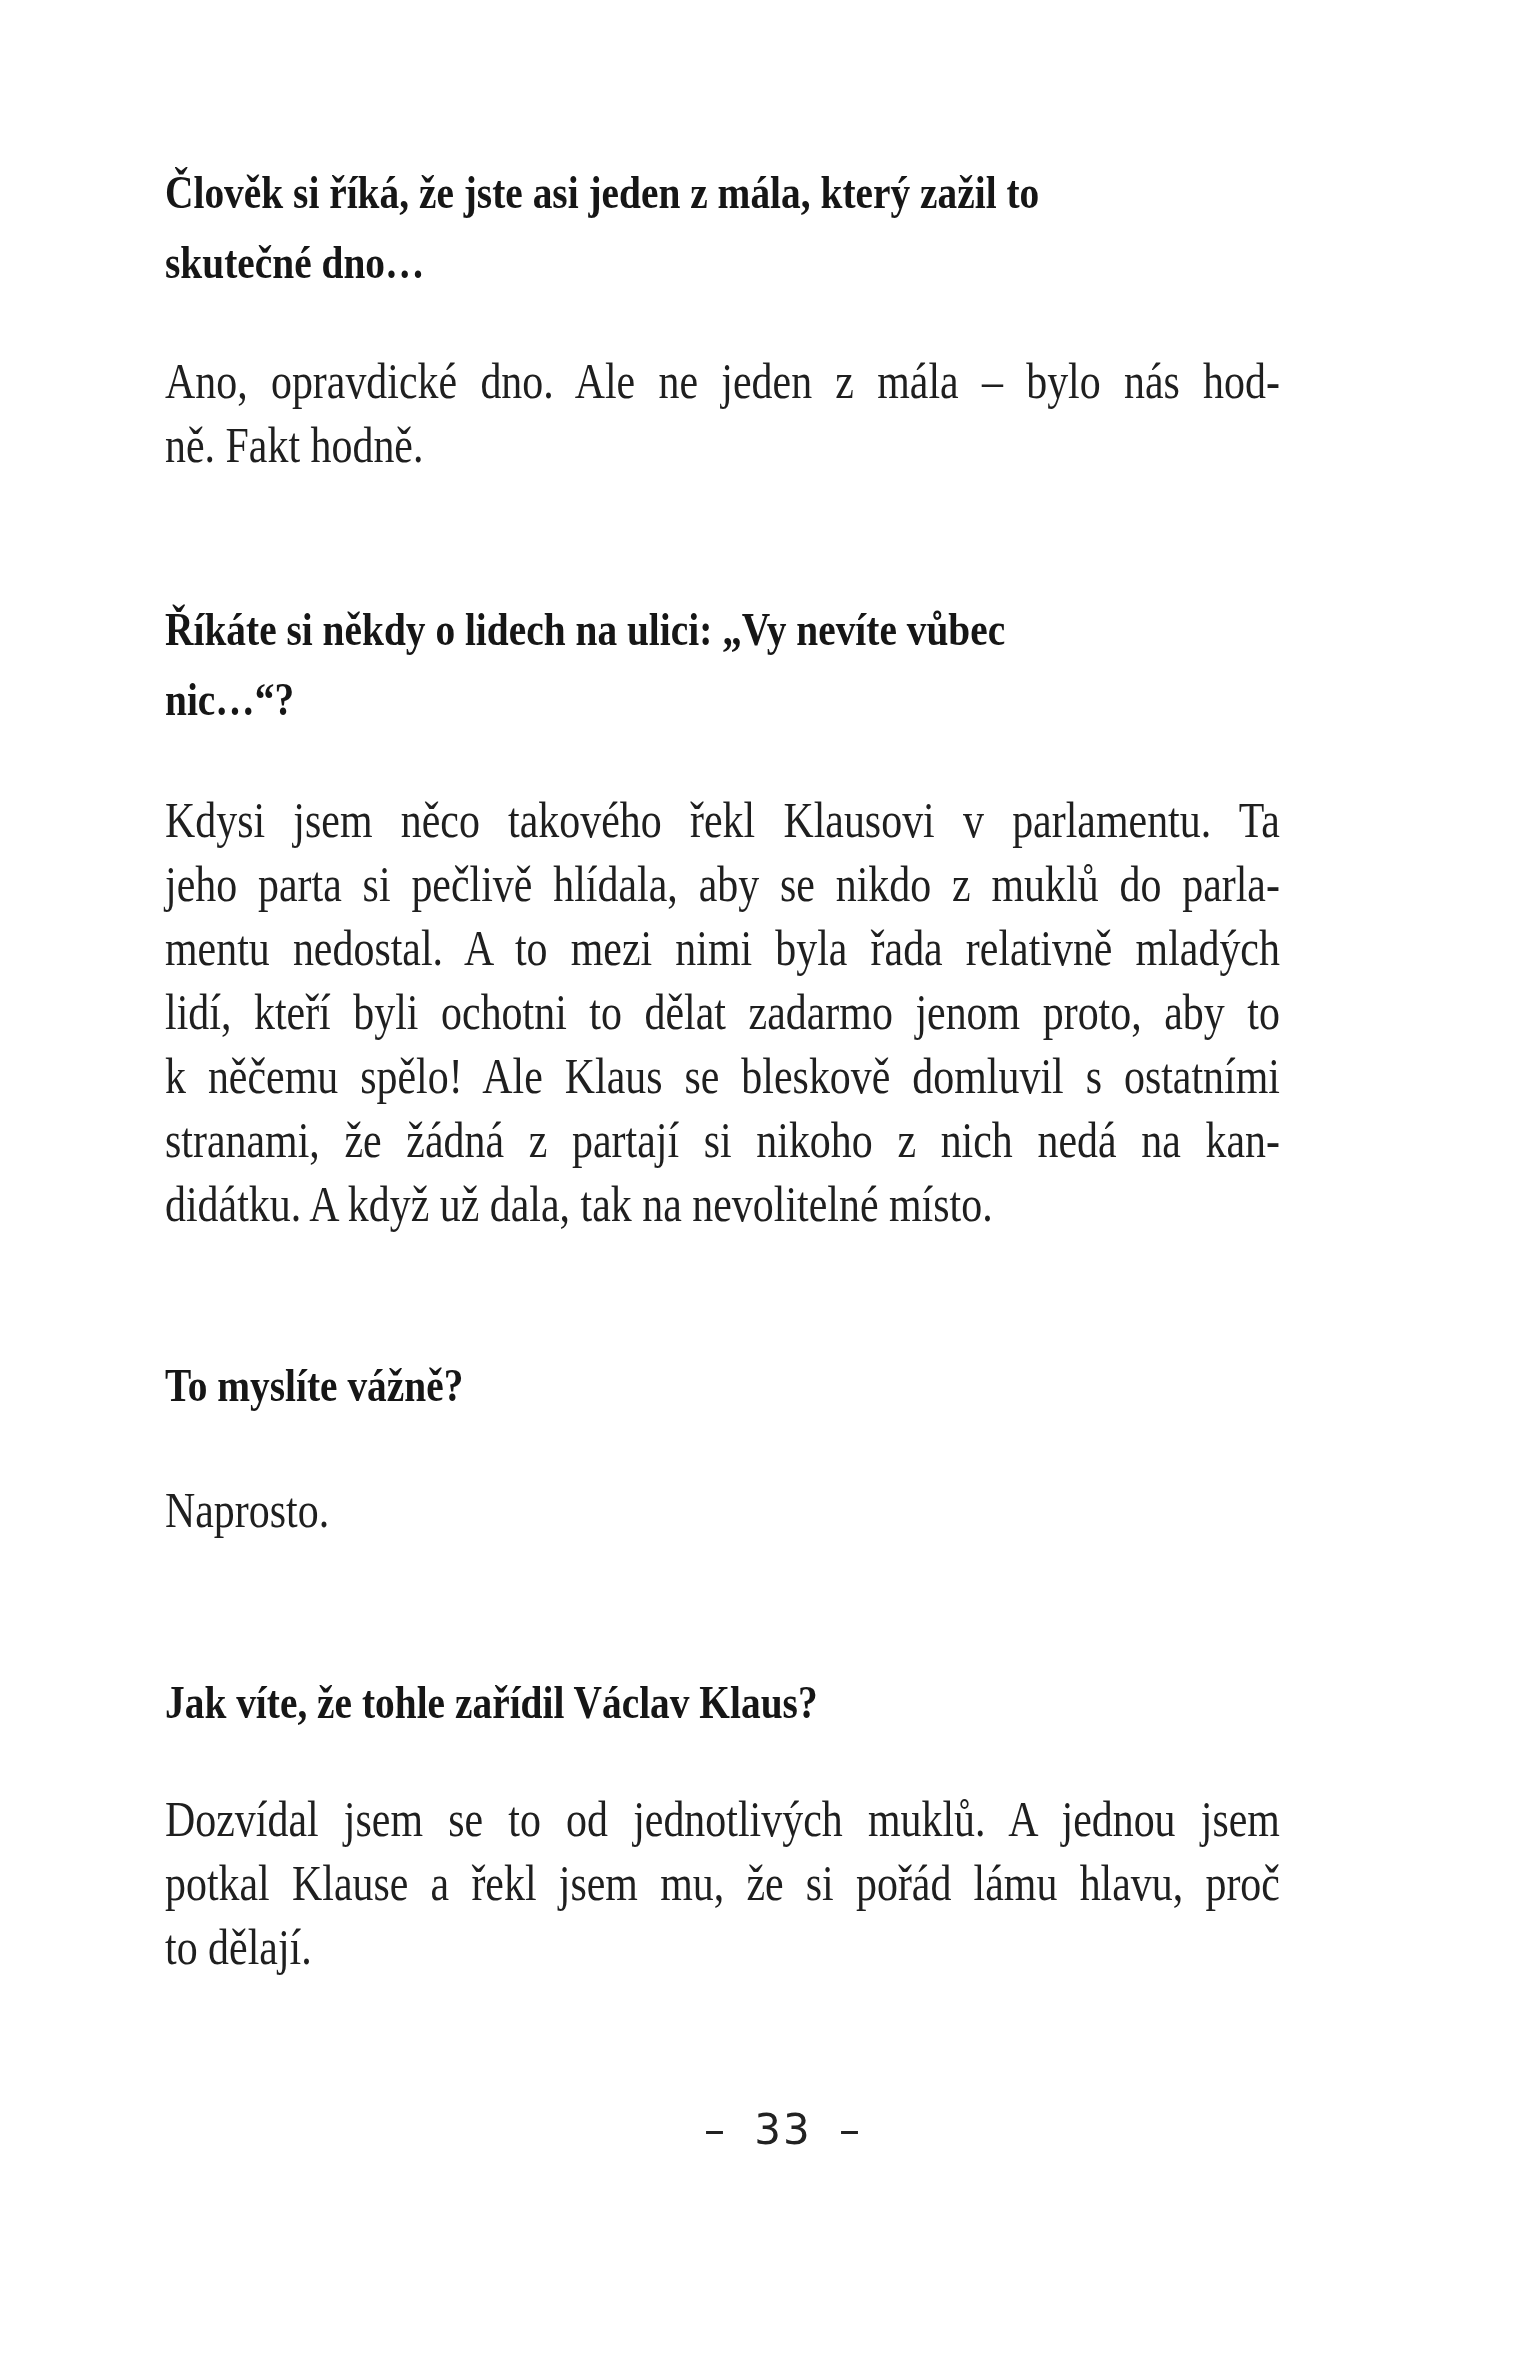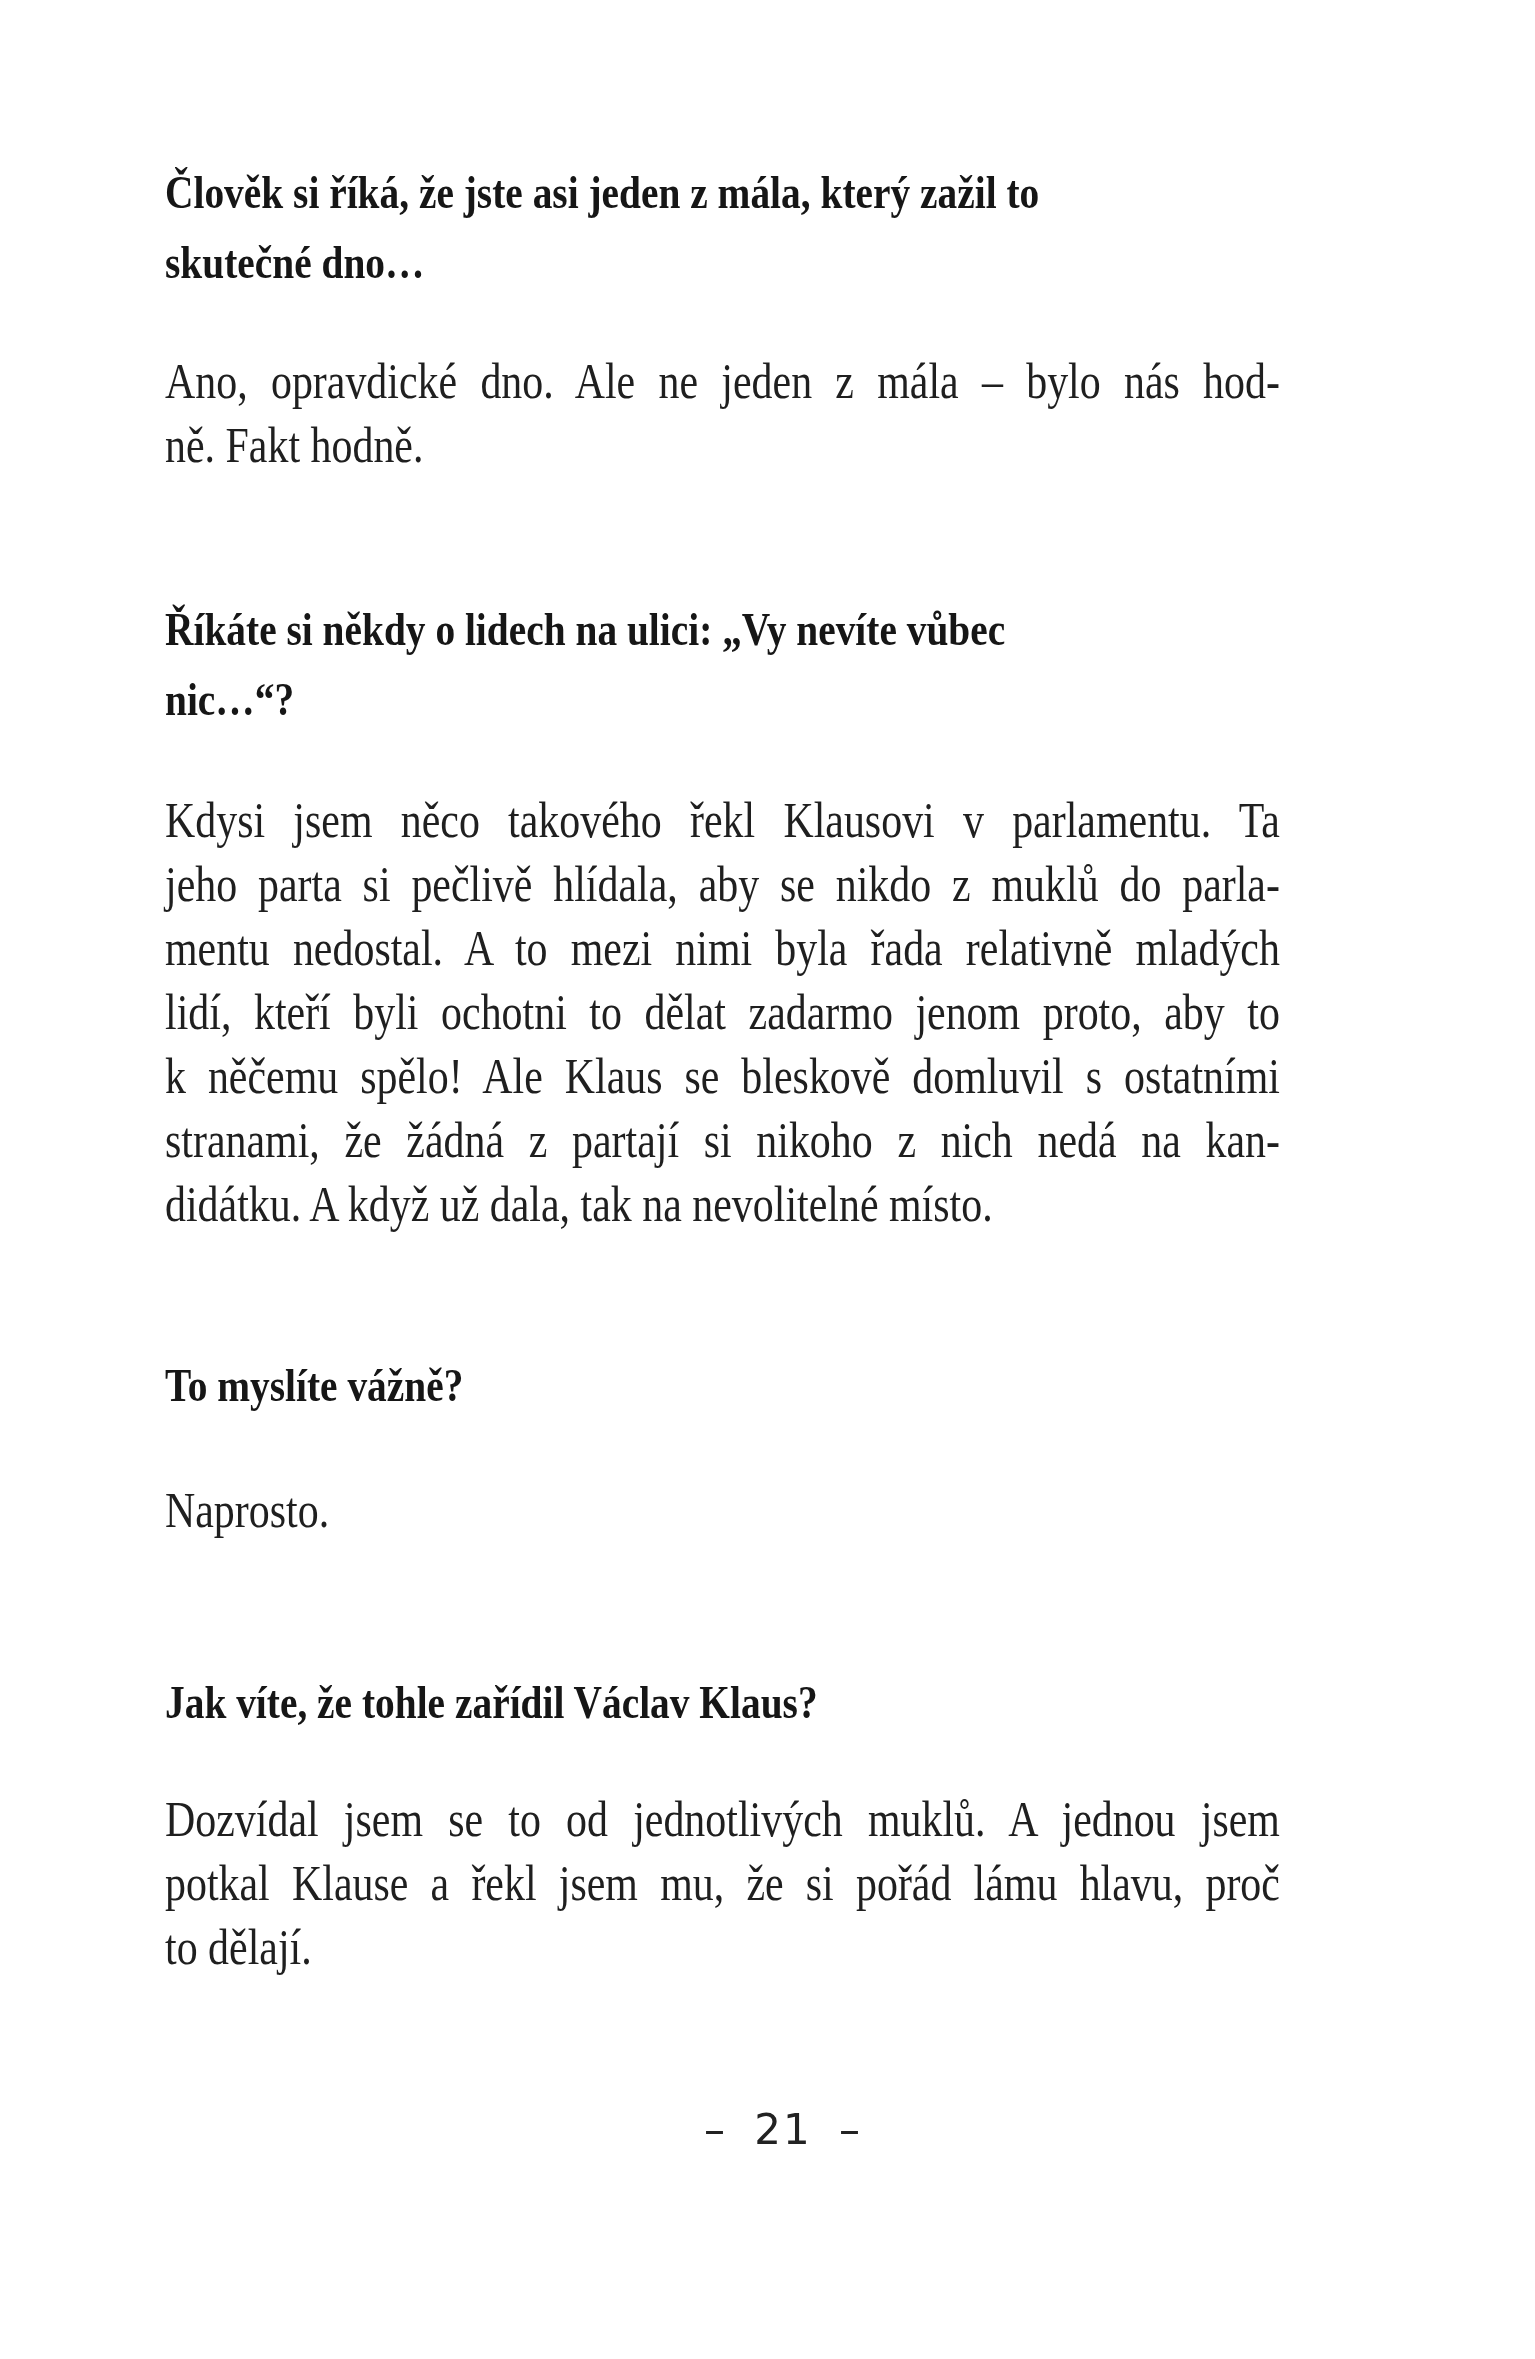--- a/index.html
+++ b/index.html
@@ -113,14 +113,14 @@
     </div>
 
     <div class="a-block s7">
       <div class="a-line">Dozvídal jsem se to od jednotlivých muklů. A jednou jsem</div>
       <div class="a-line">potkal Klause a řekl jsem mu, že si pořád lámu hlavu, proč</div>
       <div class="a-line final">to dělají.</div>
     </div>
 
   </div>
 
-  <div class="footer">– 21 –</div>
+  <div class="footer">– 33 –</div>
 </div>
 
 </body></html>

